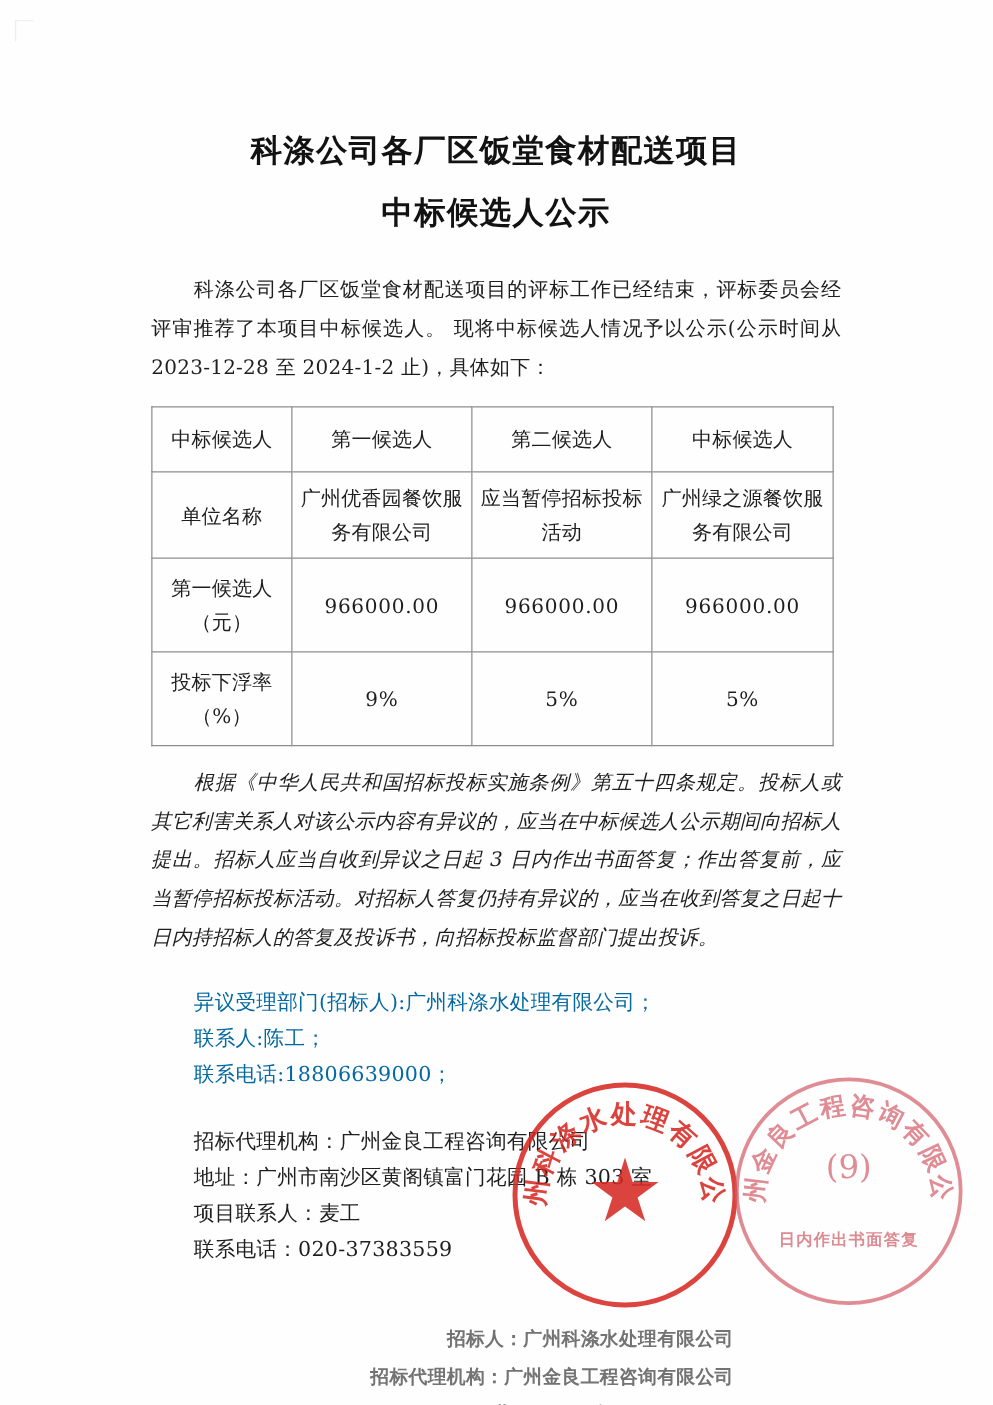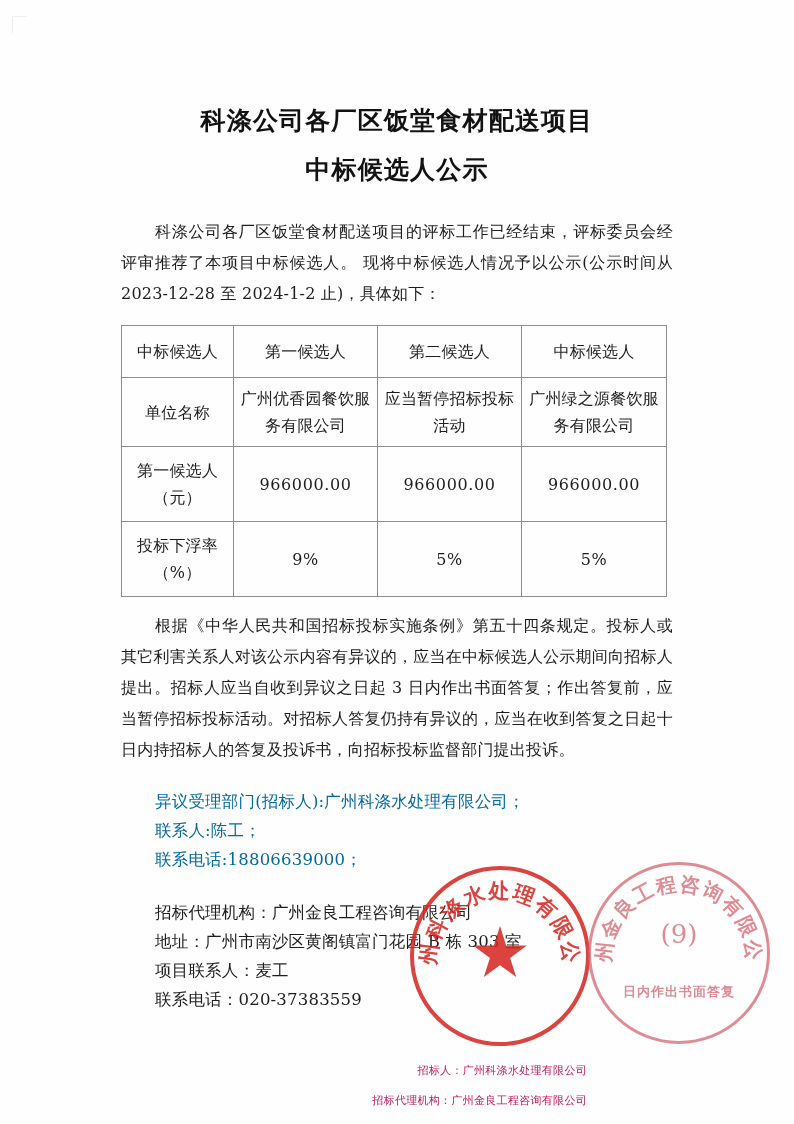--- a/index.html
+++ b/index.html
@@ -48,20 +48,21 @@
     color: #1e1e1e;
   }
   .para.indent {
     text-indent: 34px;
   }
   .p-intro {
     margin-top: 22px;
   }
   .p-law {
     margin-top: 13px;
+    font-style: italic;
   }
   
   .bid-table {
     margin-top: 6px;
     border-collapse: collapse;
     width: 545px;
     table-layout: fixed;
   }
   .bid-table td {
     border: 1px solid #8d8d8d;
@@ -105,24 +106,25 @@
     letter-spacing: 0.2px;
     color: #1e1e1e;
   }
   
   .sign-block {
     margin-top: 42px;
     padding-right: 86px;
     text-align: right;
   }
   .sign-block .line {
-    font-size: 11px;
+    font-size: 15px;
     line-height: 30px;
     letter-spacing: 0.3px;
-    color: #be185d;
+    color: #737373;
+    font-weight: bold;
   }
   
   .stamp {
     position: absolute;
     border-radius: 50%;
     pointer-events: none;
   }
   .stamp-left {
     left: 410px;
     top: 866px;

